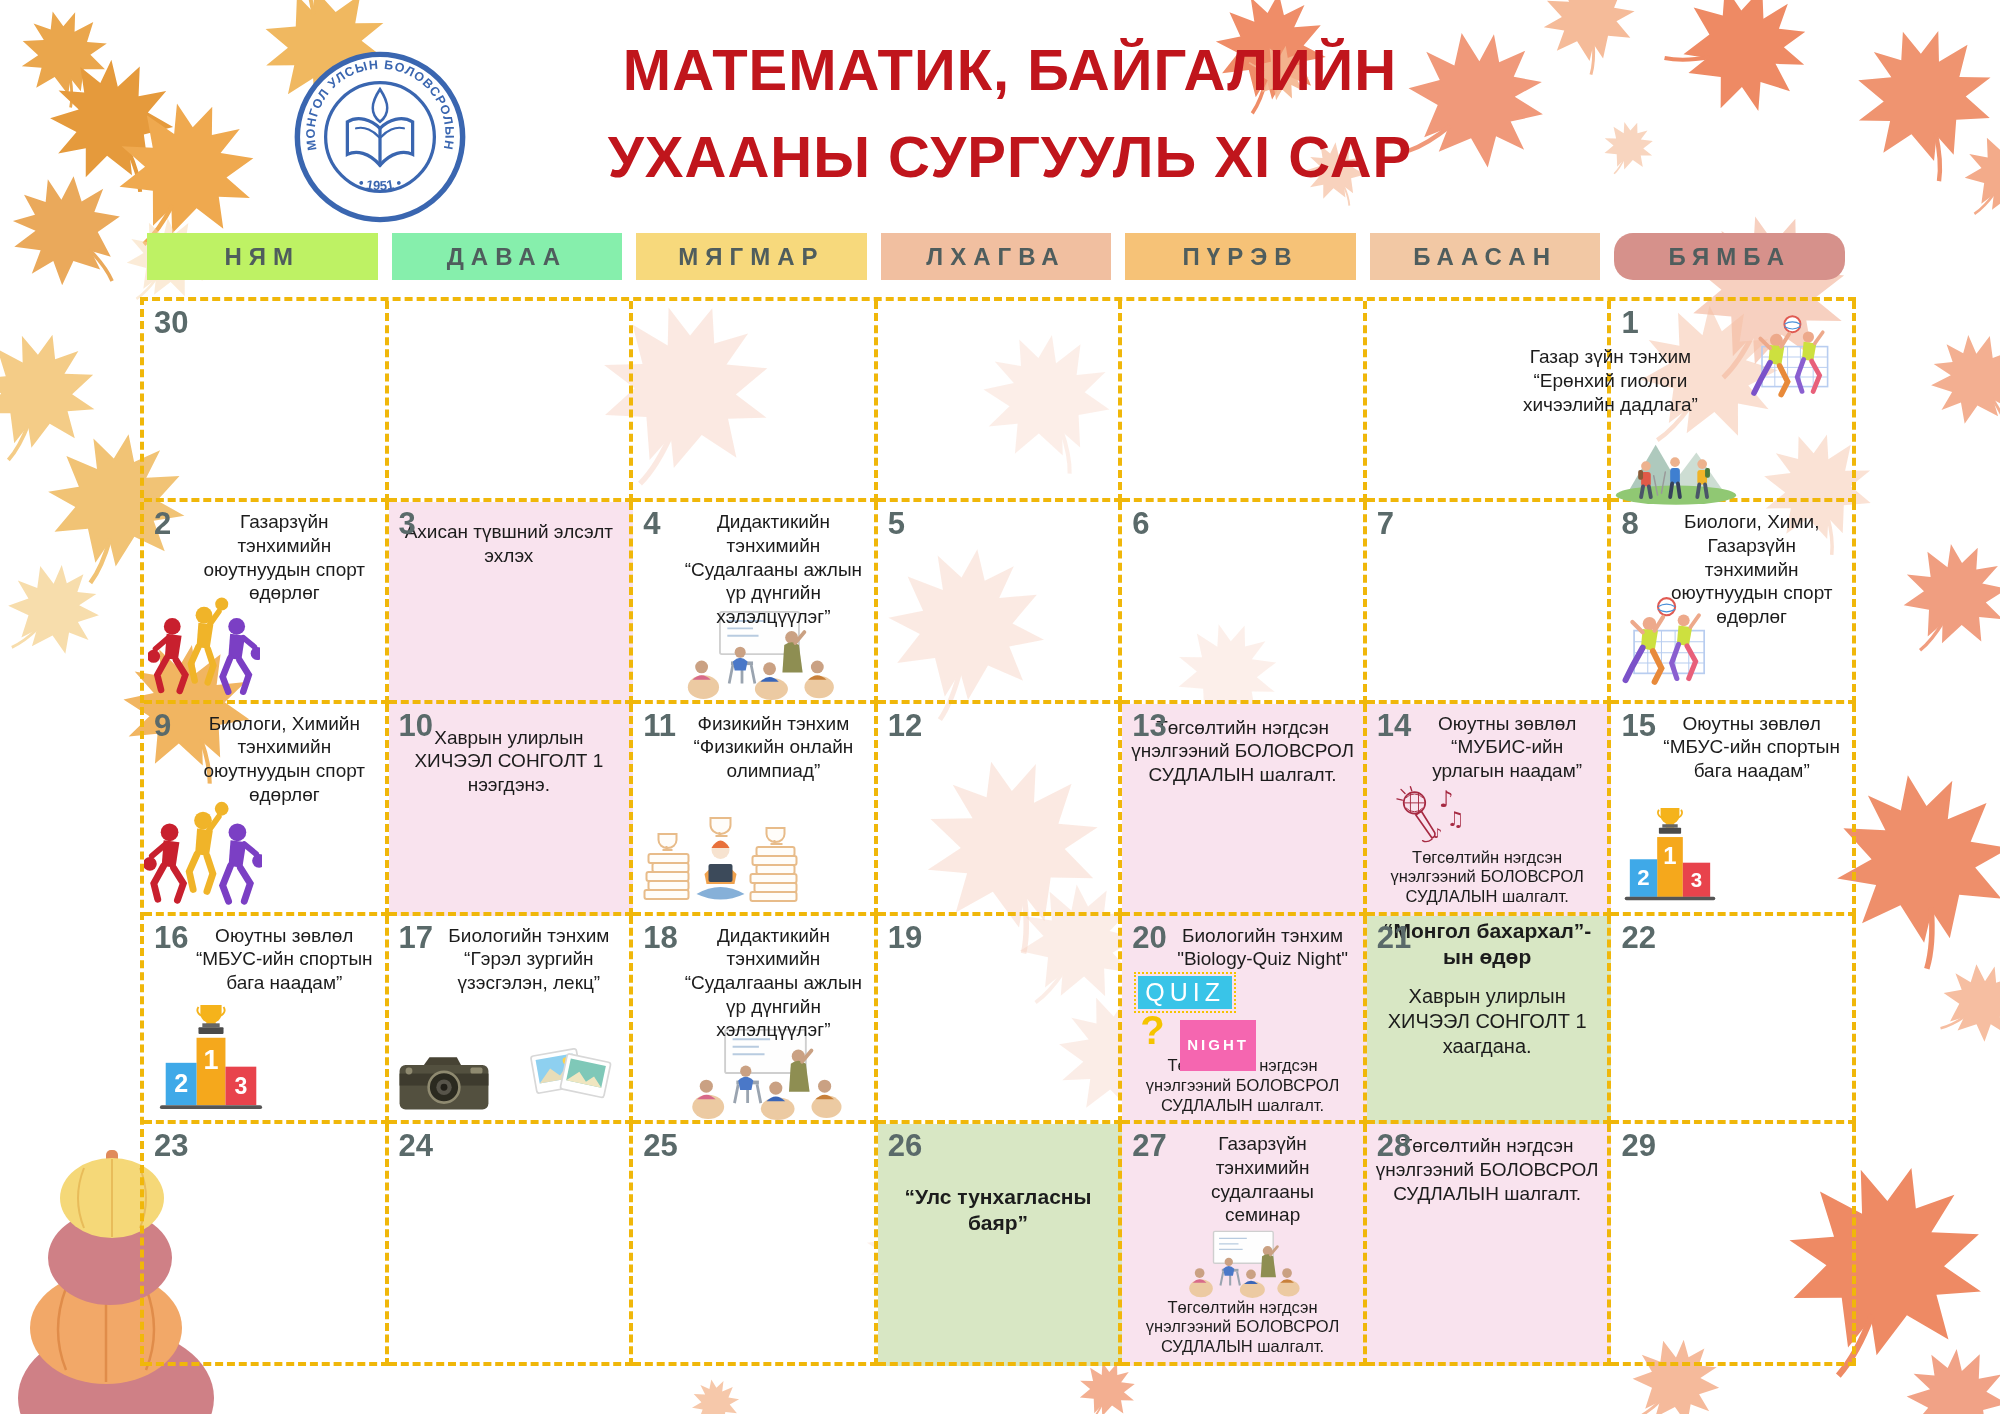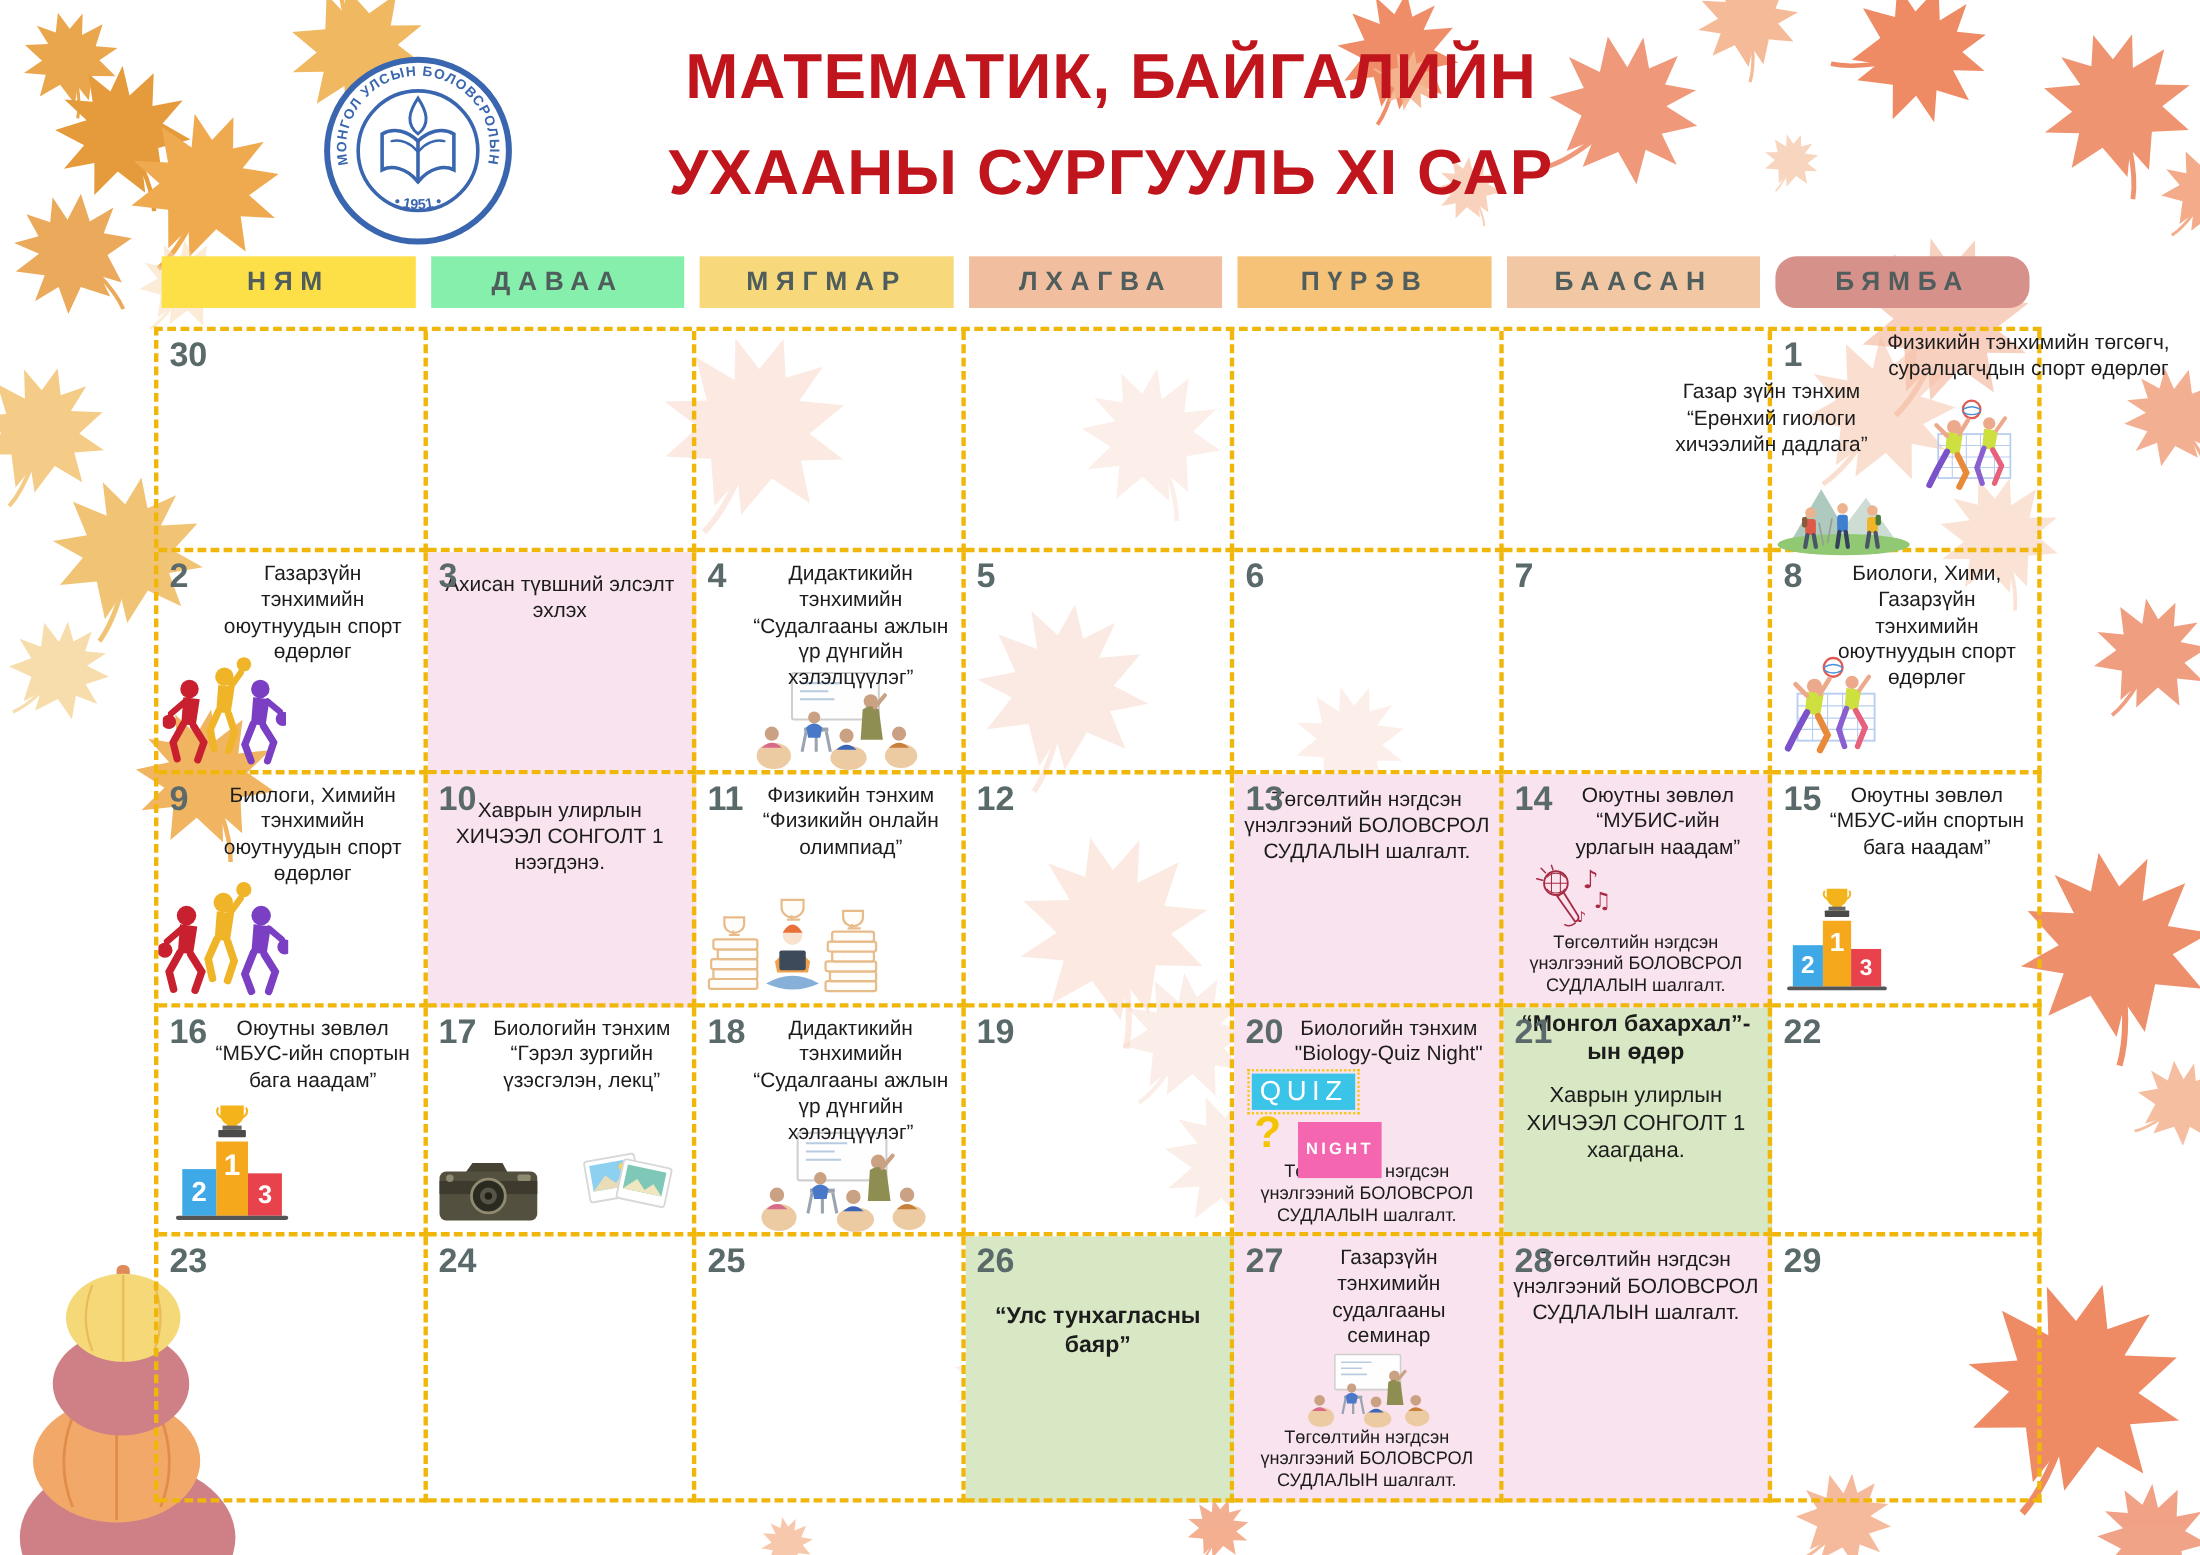--- a/index.html
+++ b/index.html
@@ -223,21 +223,21 @@
     </g>
   </svg>
 
   <div class="title">
     <div>МАТЕМАТИК, БАЙГАЛИЙН</div>
     <div>УХААНЫ СУРГУУЛЬ XI САР</div>
   </div>
 
   <div class="weekdays" id="weekdays">
       <div class="wdcell">
-        <div class="wd" style="background: #fde047;">НЯМ</div>
+        <div class="wd" style="background: #bef264;">НЯМ</div>
       </div>
       <div class="wdcell">
         <div class="wd" style="background: #86efac;">ДАВАА</div>
       </div>
       <div class="wdcell">
         <div class="wd" style="background: rgb(247, 217, 124);">МЯГМАР</div>
       </div>
       <div class="wdcell">
         <div class="wd" style="background: rgb(241, 191, 160);">ЛХАГВА</div>
       </div>
@@ -686,21 +686,20 @@
         <div class="events" style="padding-top: 10px;">
           <div class="ev">Төгсөлтийн нэгдсэн үнэлгээний БОЛОВСРОЛ СУДЛАЛЫН шалгалт.</div>
         </div>
       </div>
       <div class="cell">
         <div class="date">29</div>
       </div>
     </div>
 
   <div class="side-event">
-    <div class="side-text">Физикийн тэнхимийн төгсөгч, суралцагчдын спорт өдөрлөг</div>
     <div class="side-illus" id="side-illus">
         <svg viewBox="0 0 110 120" class="illsvg">
 <g stroke="#b8cdf0" stroke-width="2" fill="none">
             <rect x="20" y="42" width="82" height="50"></rect>
             <path d="M36 42V92M52 42V92M68 42V92M84 42V92M20 55H102M20 68H102M20 80H102" stroke-width="1.2"></path>
           </g>
 <circle cx="58" cy="14" r="10" fill="#fff" stroke="#e05a52" stroke-width="2.5"></circle>
           <path d="M48 14 Q58 8 68 14 M48 17 Q58 23 68 17" stroke="#4a90d8" fill="none" stroke-width="1.5"></path>
 <g>
             <circle cx="38" cy="34" r="8" fill="#eda98b"></circle>

